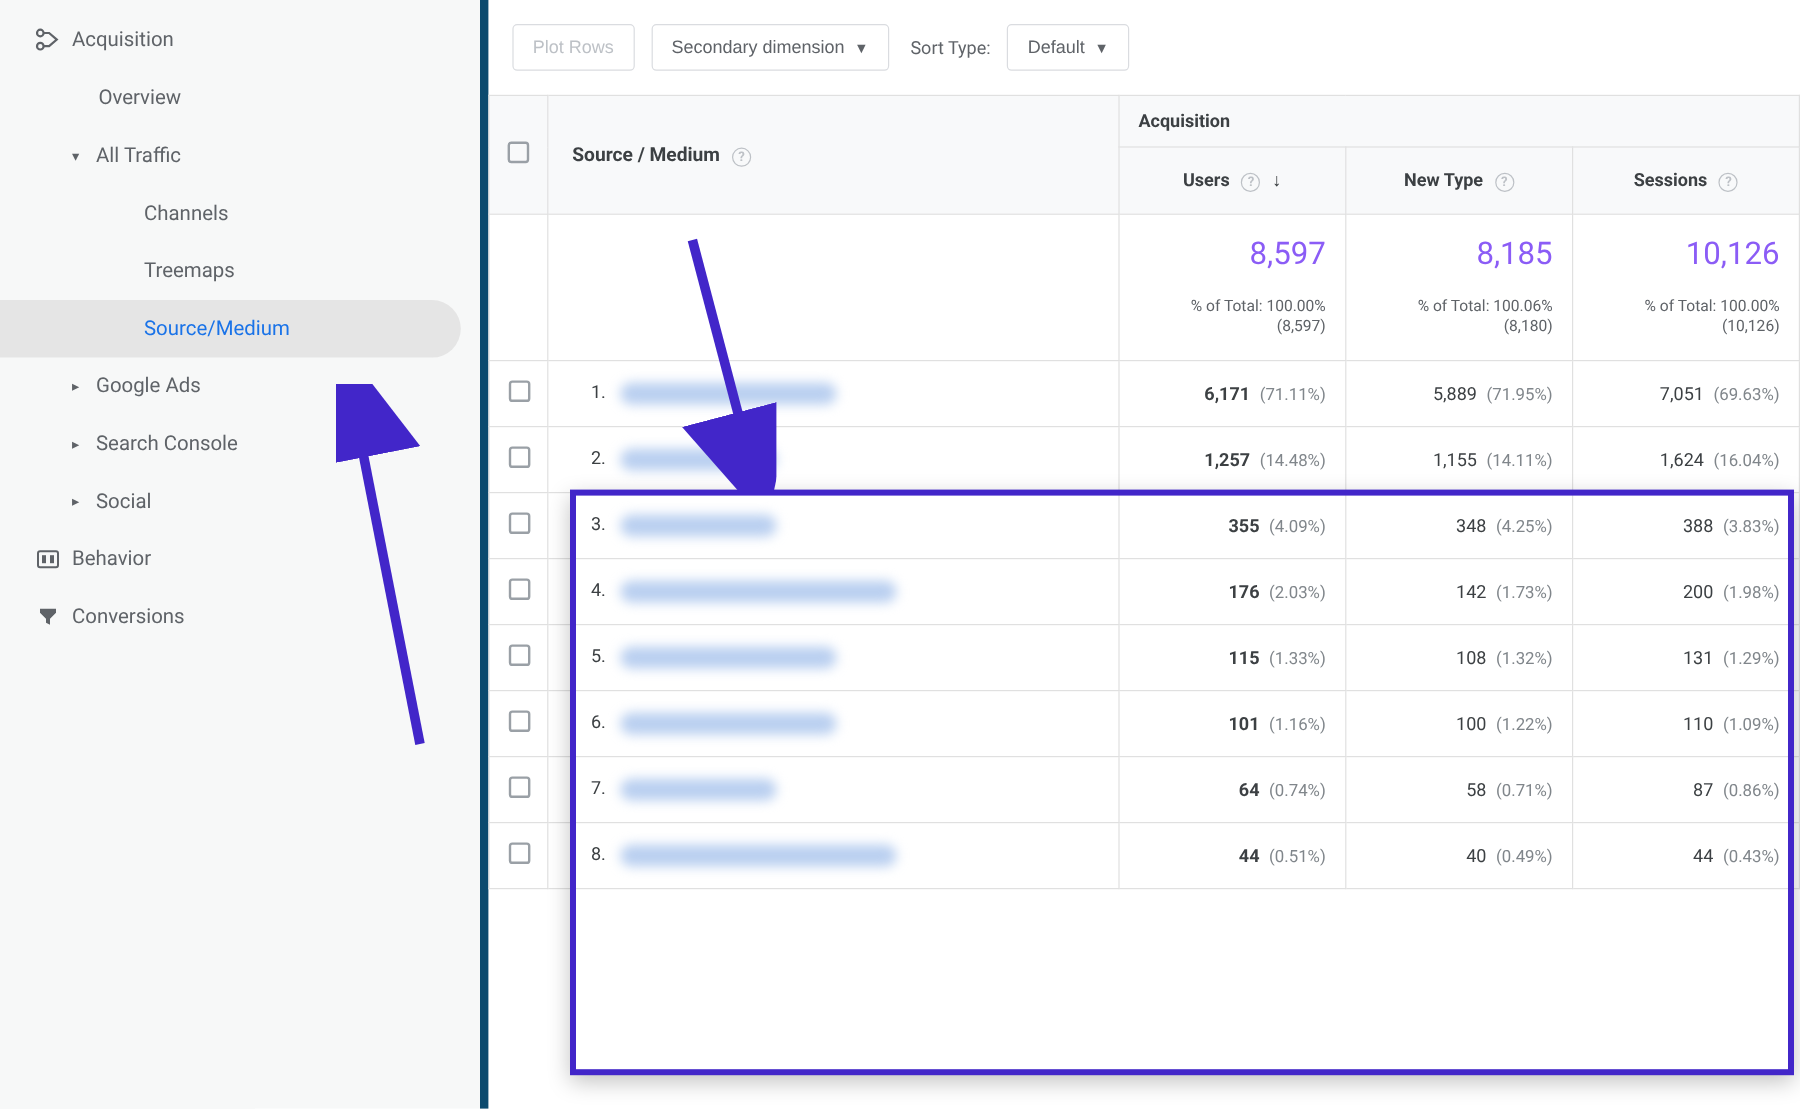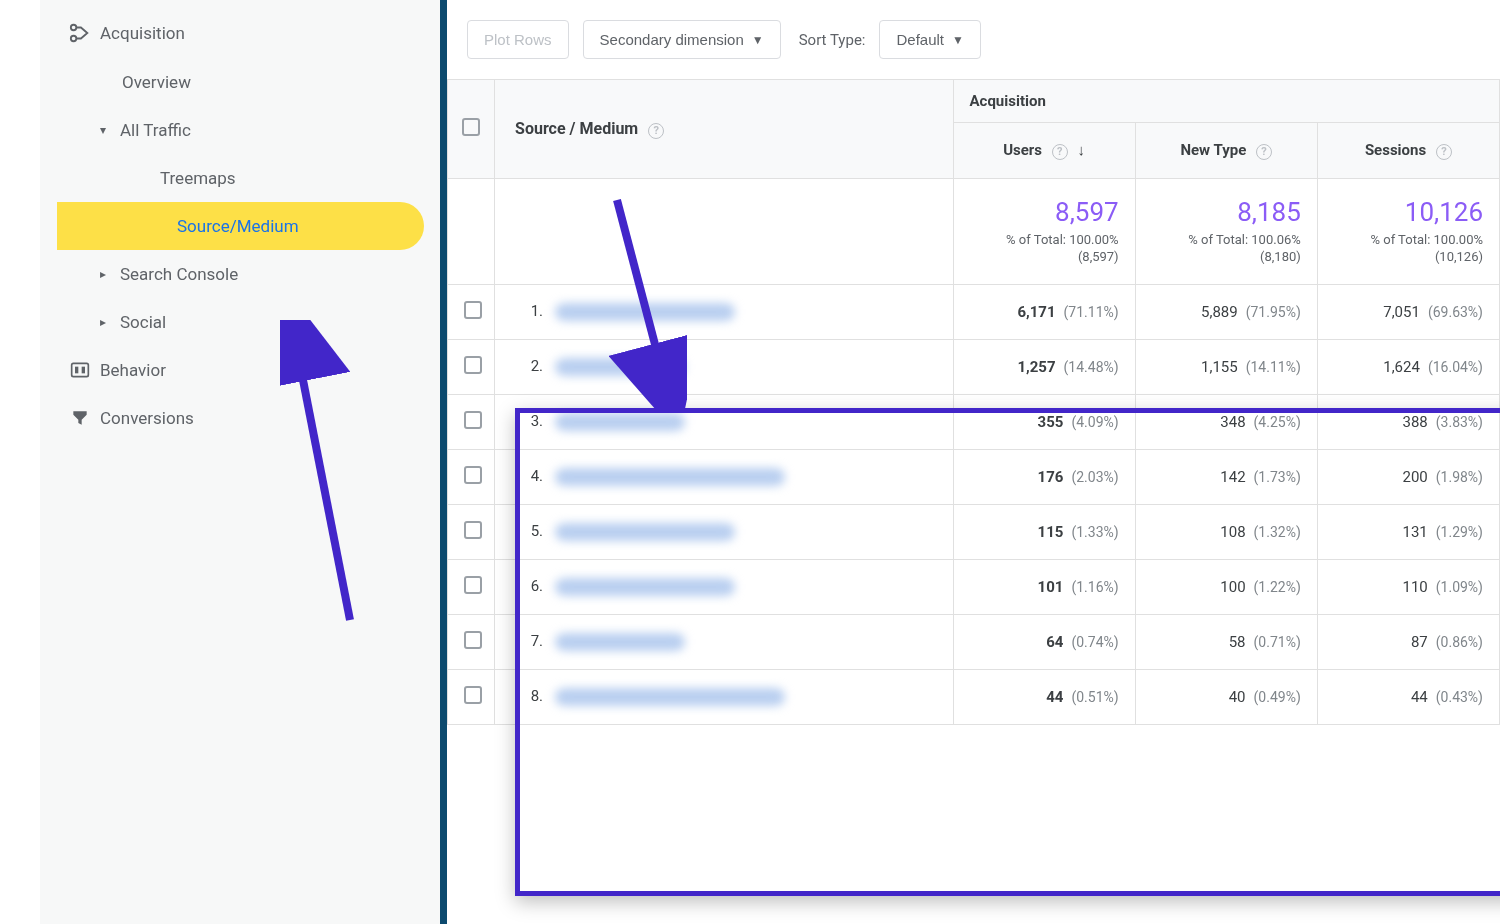--- a/index.html
+++ b/index.html
@@ -1,27 +1,27 @@
 <!DOCTYPE html>
 <html><head>
   <meta charset="utf-8">
   <style>
     * { box-sizing: border-box; margin: 0; padding: 0; }
     body { font-family: Roboto, "Helvetica Neue", Arial, sans-serif; font-size: 14px; color: #3c4043; background: #fff; width: 1500px; height: 924px; overflow: hidden; position: relative; }
-    .layout { display: flex; width: 100%; height: 100%; padding-left: 40px; }
+    .layout { display: flex; width: 100%; height: 100%; }
     
     
     .sidebar { width: 400px; background: #f7f8f8; padding-top: 8px; flex-shrink: 0; }
     .side-section { display: flex; align-items: center; padding: 14px 20px; color: #5f6368; font-size: 17px; cursor: pointer; }
     .side-section .ico { width: 40px; display: flex; justify-content: center; color: #5f6368; }
     .side-sub { padding-left: 82px; font-size: 17px; color: #5f6368; padding-top: 14px; padding-bottom: 14px; cursor: pointer; display: flex; align-items: center; }
     .side-sub.chev::before { content: "▸"; display: inline-block; width: 20px; margin-left: -22px; color: #5f6368; font-size: 12px; }
     .side-sub.open::before { content: "▾"; display: inline-block; width: 20px; margin-left: -22px; color: #5f6368; font-size: 12px; }
     .side-subsub { padding-left: 120px; font-size: 17px; color: #5f6368; padding-top: 14px; padding-bottom: 14px; cursor: pointer; }
-    .side-subsub.active { background: #fde047; color: #1a73e8; border-radius: 0 24px 24px 0; margin-right: 16px; margin-left: 17px; }
+    .side-subsub.active { background: #e5e5e5; color: #1a73e8; border-radius: 0 24px 24px 0; margin-right: 16px; }
     
     
     .main { flex: 1; position: relative; border-left: 7px solid #0c4a6e; }
     .toolbar { display: flex; align-items: center; padding: 20px 20px; gap: 14px; }
     .btn { border: 1px solid #dadce0; background: #fff; border-radius: 4px; padding: 10px 16px; font-size: 15px; color: #5f6368; cursor: pointer; display: inline-flex; align-items: center; gap: 8px; }
     .btn.disabled { color: #bdc1c6; cursor: default; }
     .caret { font-size: 12px; }
     .sort-label { color: #5f6368; font-size: 15px; margin-left: 4px; }
     
     
@@ -30,21 +30,21 @@
     thead th { background: #f8f9fa; font-weight: 400; color: #3c4043; }
     .chk-col { width: 44px; text-align: center; }
     .dim-col { width: 450px; padding: 16px 20px; font-size: 16px; font-weight: 700; text-align: left; }
     .grp-head { text-align: left; padding: 12px 16px; font-weight: 700; font-size: 15px; }
     .metric-head { text-align: center; padding: 18px 8px; font-size: 15px; font-weight: 700; }
     .arrow-down { display: inline-block; margin-left: 6px; }
     .help { display: inline-flex; width: 16px; height: 16px; border: 1px solid #bdc1c6; border-radius: 50%; color: #bdc1c6; font-size: 11px; align-items: center; justify-content: center; margin-left: 6px; }
     
     .totals td { padding: 18px 16px; text-align: right; vertical-align: top; }
     .total-big { font-size: 26px; font-weight: 400; color: #8b5cf6; }
-    .total-sub { font-size: 13px; color: #5f6368; line-height: 1.35; margin-top: 4px; }
+    .total-sub { font-size: 13px; color: #5f6368; line-height: 1.35; margin-top: 20px; }
     
     tbody.rows td { padding: 16px 16px; font-size: 15px; }
     .row-idx { text-align: right; padding-right: 8px; width: 40px; display: inline-block; }
     .blur-pill { display: inline-block; width: 180px; height: 18px; background: #b9cff0; border-radius: 9px; filter: blur(5px); vertical-align: middle; }
     .blur-pill.w2 { width: 230px; }
     .blur-pill.w3 { width: 130px; }
     .metric-cell { text-align: right; white-space: nowrap; }
     .val { font-weight: 400; color: #3c4043; font-size: 15px; }
     .val.bold { font-weight: 700; }
     .pct { color: #80868b; margin-left: 8px; font-size: 14px; text-align: center; }
@@ -66,22 +66,24 @@
         <svg width="22" height="22" viewBox="0 0 24 24" fill="none" stroke="#5f6368" stroke-width="2">
             <circle cx="5" cy="6" r="3"></circle>
             <circle cx="5" cy="18" r="3"></circle>
             <path d="M8 6h5l7 6-7 6H8"></path>
           </svg>
       </span>
       <span>Acquisition</span>
     </div>
     <div class="side-sub">Overview</div>
     <div class="side-sub open">All Traffic</div>
+    <div class="side-subsub">Channels</div>
     <div class="side-subsub">Treemaps</div>
     <div class="side-subsub active">Source/Medium</div>
+    <div class="side-sub chev">Google Ads</div>
     <div class="side-sub chev">Search Console</div>
     <div class="side-sub chev">Social</div>
 
     <div class="side-section">
       <span class="ico">
         <svg width="20" height="20" viewBox="0 0 24 24" fill="#5f6368">
             <rect x="2" y="4" width="20" height="16" rx="2" fill="none" stroke="#5f6368" stroke-width="2"></rect>
             <rect x="6" y="8" width="4" height="8"></rect>
             <rect x="14" y="8" width="4" height="8"></rect>
           </svg>

